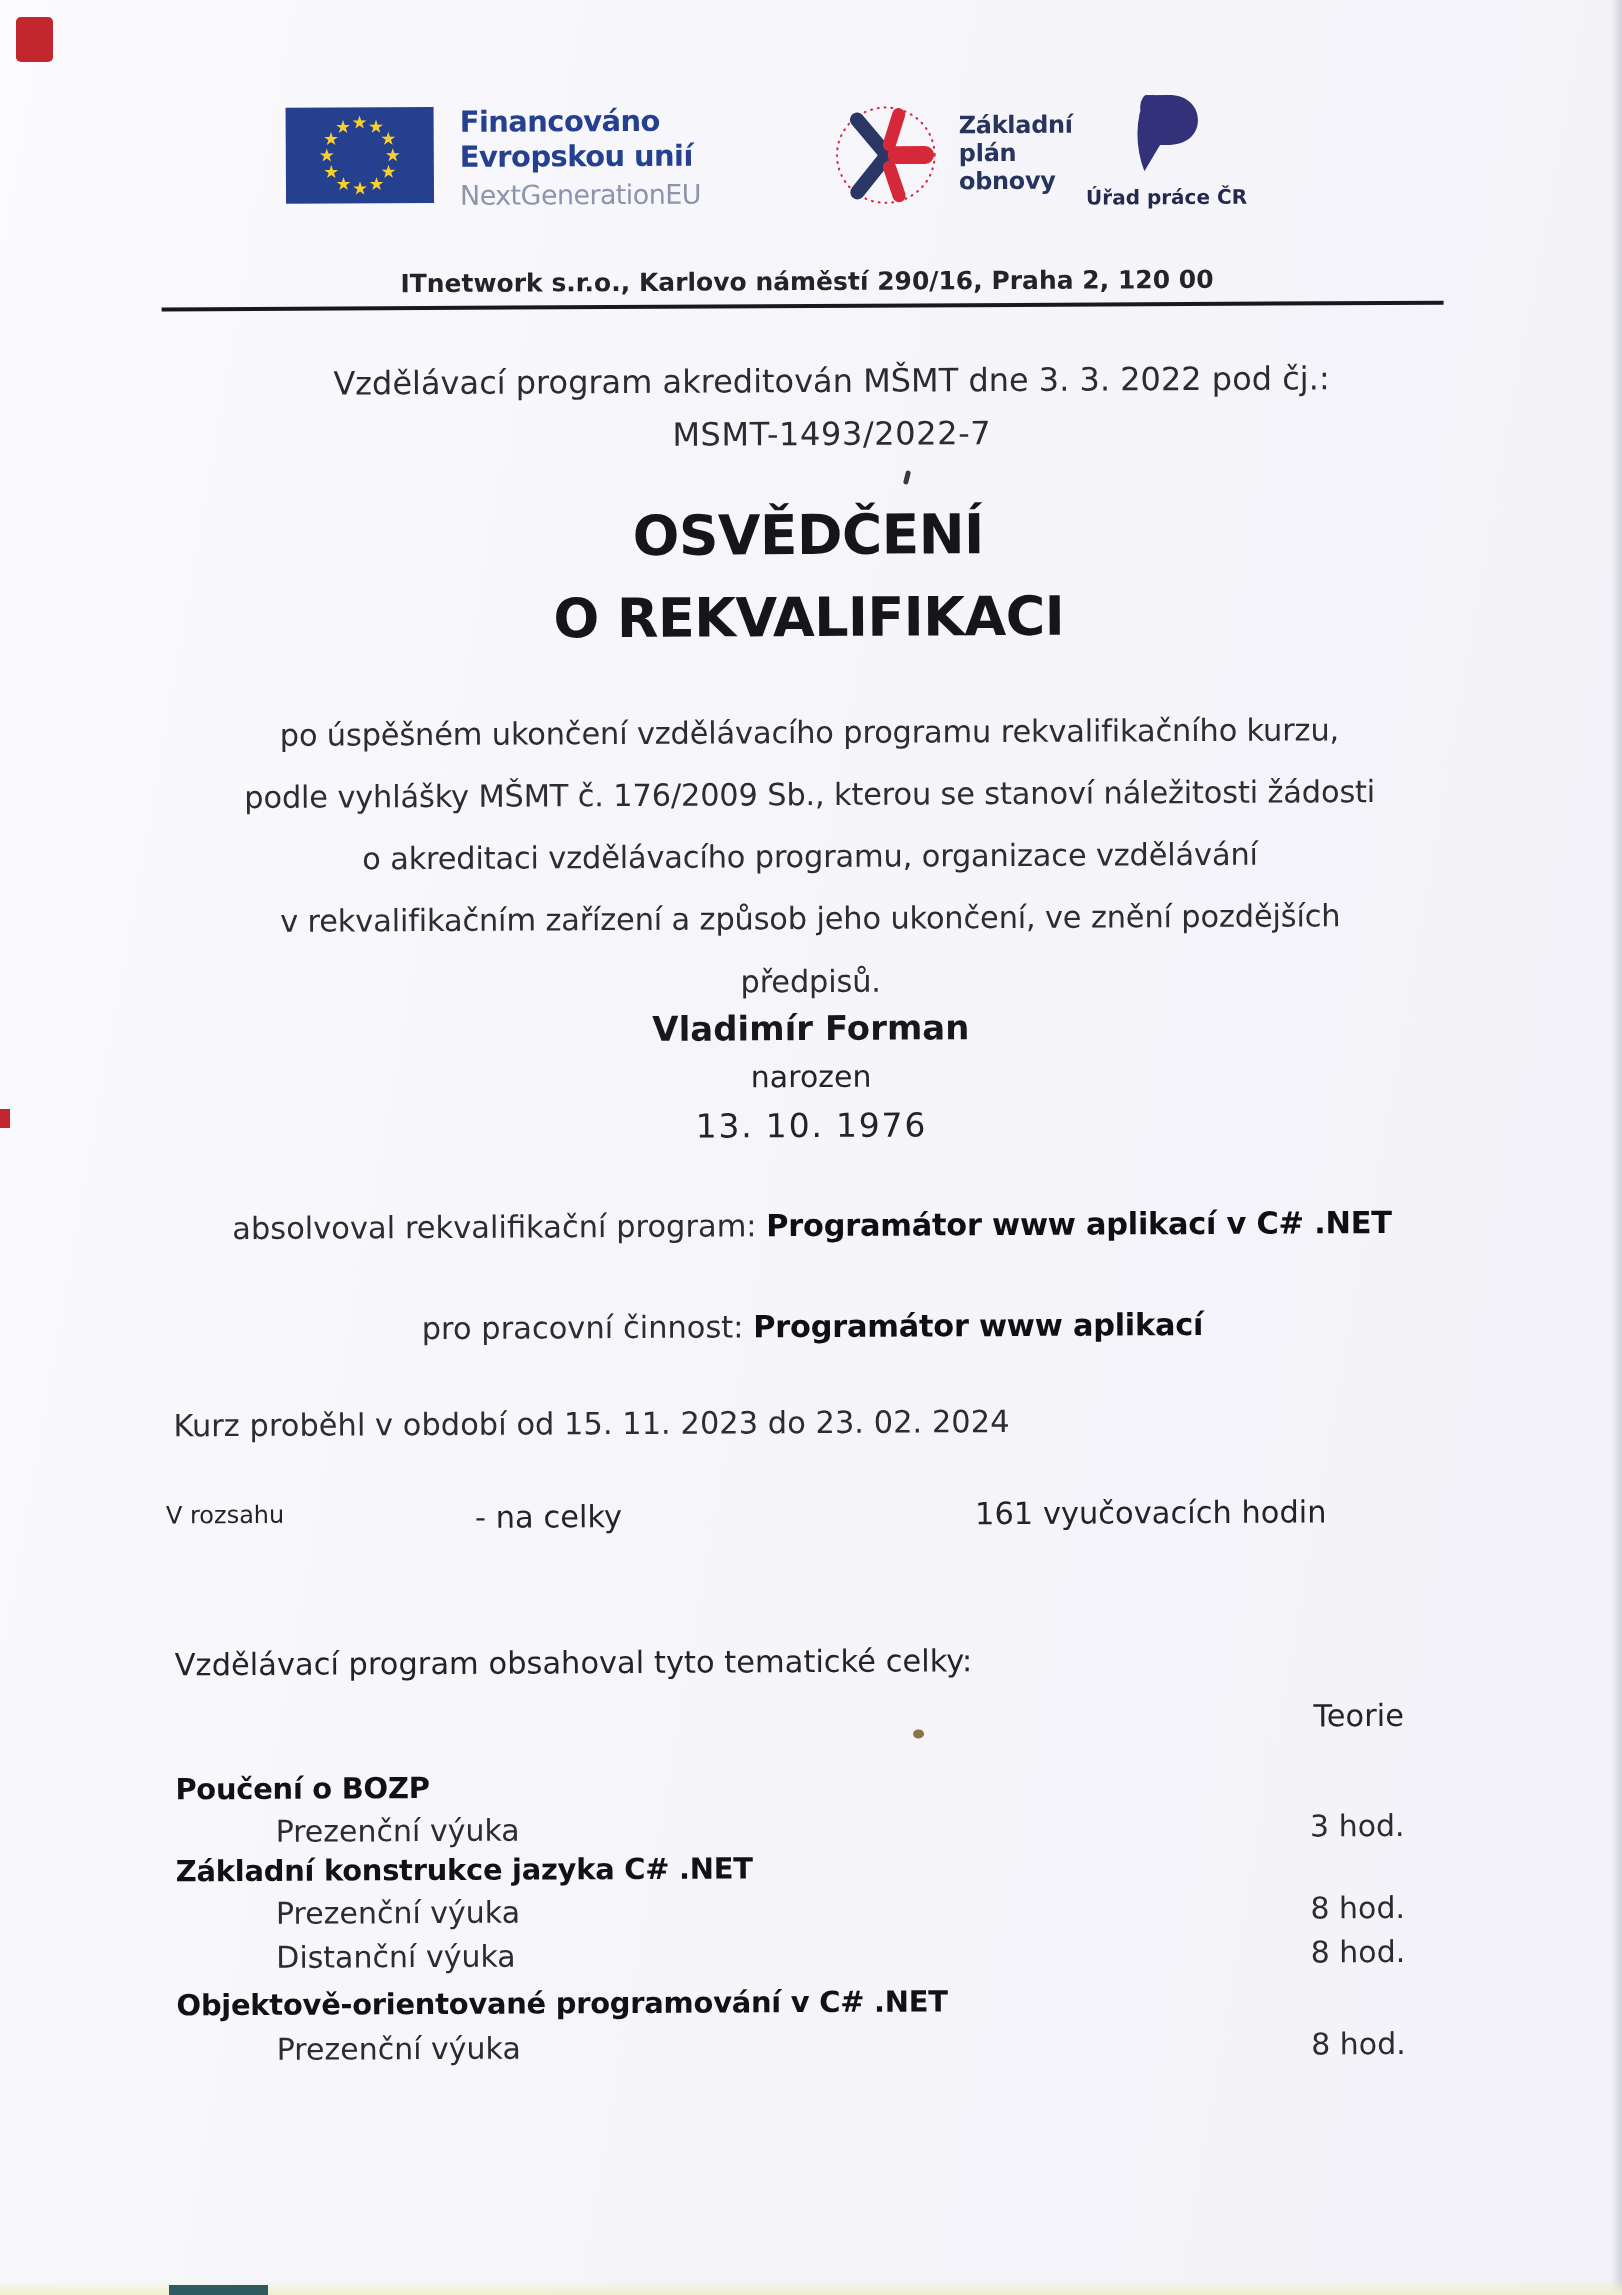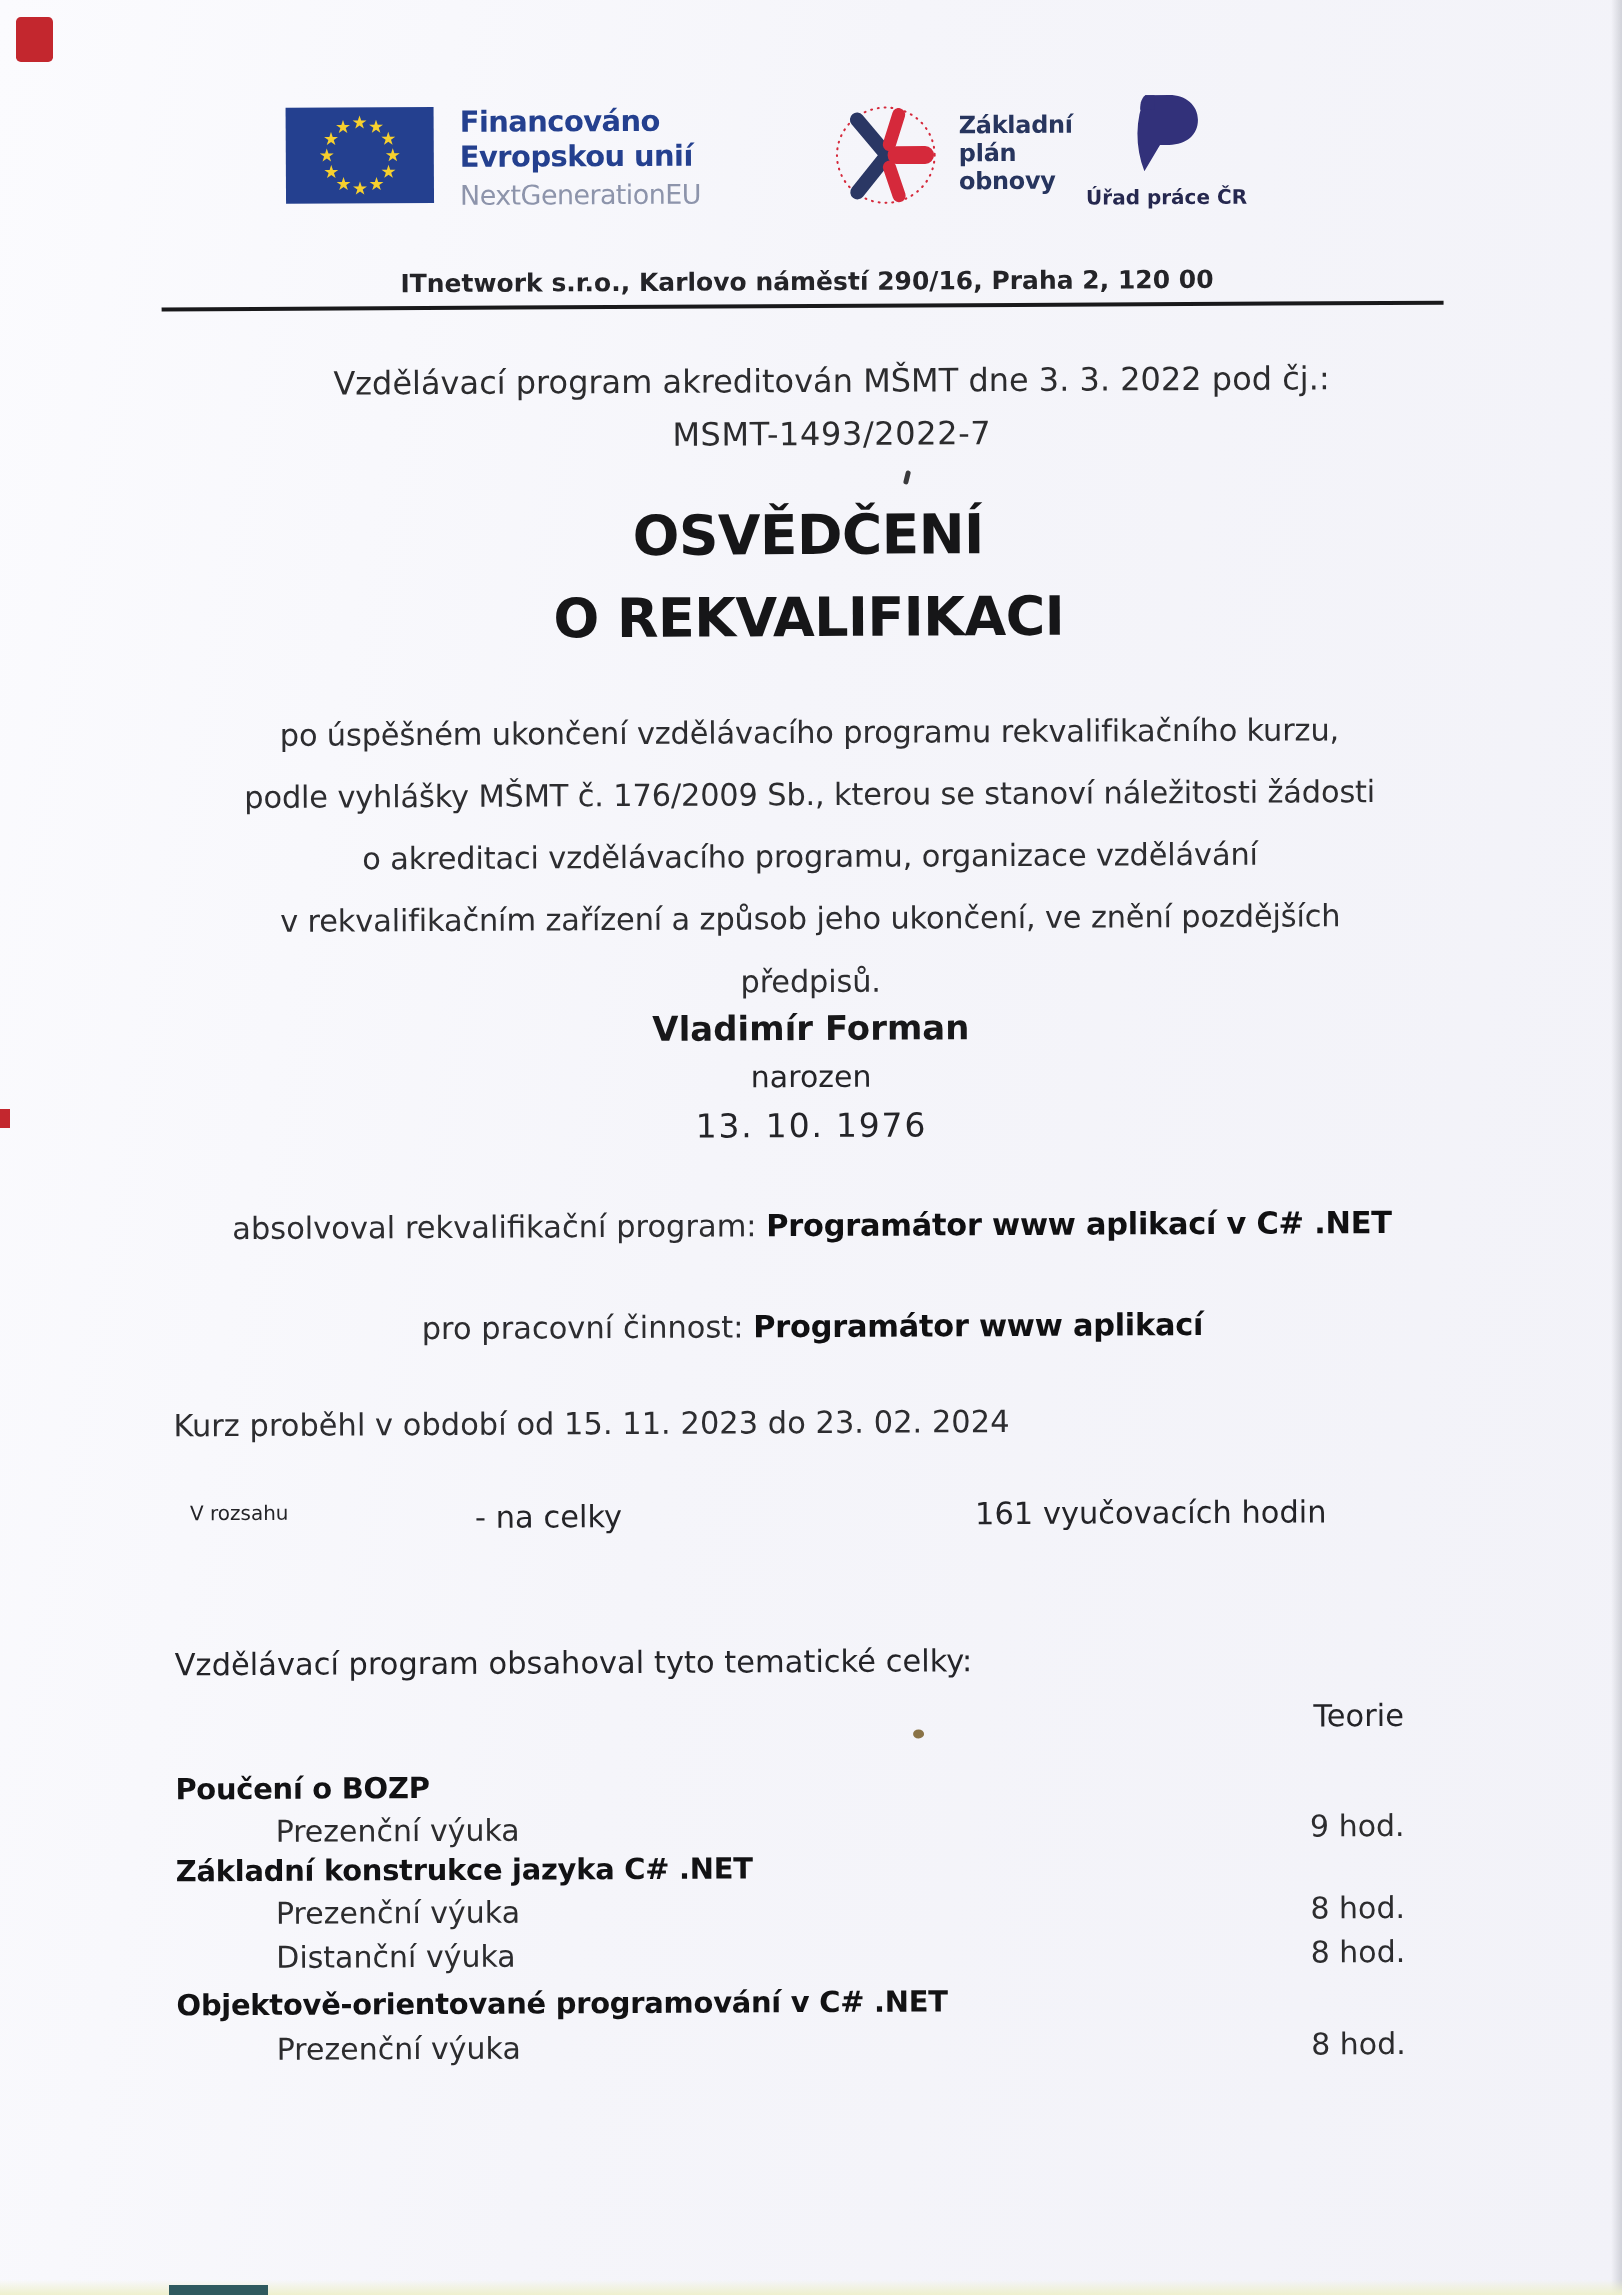--- a/index.html
+++ b/index.html
@@ -46,21 +46,21 @@
   .born{top:1059px;font-size:30px;}
   .bdate{top:1106px;font-size:33px;letter-spacing:1.8px;}
 
   .mixline{font-size:30.5px;color:#2d2d30;}
   .program{top:1208px}.occupation{top:1309px}
   .pfx{margin-right:9.6px;}
   .val{font-weight:bold;color:#101012;letter-spacing:-0.3px;}
 
   .course{position:absolute;left:172px;top:1405px;font-size:30.5px;color:#2d2d30;}
 
-  .scope-label{position:absolute;left:188px;top:1498px;font-size:20px;}
+  .scope-label{position:absolute;left:164px;top:1498px;font-size:24px;}
   .scope-theory{position:absolute;left:473px;top:1498px;font-size:30.5px;}
   .scope-hours{position:absolute;left:973px;top:1497px;font-size:30.5px;}
 
   .cur-heading{position:absolute;left:172px;top:1644px;font-size:30.5px;}
   .col-teorie{position:absolute;right:222px;top:1701px;font-size:30.5px;}
 
   .ct{position:absolute;left:172px;font-weight:bold;font-size:29px;color:#121214;letter-spacing:-0.3px;}
   .cr{position:absolute;left:272px;font-size:30px;color:#2c2c2e;}
   .ch{position:absolute;right:222px;font-size:30px;color:#2c2c2e;text-align:right;}
   .t0{top:1769px}.r0{top:1811px}.t1{top:1851px}.r1{top:1893px}.r2{top:1937px}.t2{top:1985px}.r3{top:2029px}
@@ -158,21 +158,21 @@
     <div class="scope-label">V rozsahu</div>
     <div class="scope-theory">- na celky</div>
     <div class="scope-hours">161 vyučovacích hodin</div>
 
     <div class="cur-heading">Vzdělávací program obsahoval tyto tematické celky:</div>
     <div class="col-teorie">Teorie</div>
     <div class="speck-2"></div>
 
     <div class="ct t0">Poučení o BOZP</div>
     <div class="cr r0">Prezenční výuka</div>
-    <div class="ch r0">9 hod.</div>
+    <div class="ch r0">3 hod.</div>
 
     <div class="ct t1">Základní konstrukce jazyka C# .NET</div>
     <div class="cr r1">Prezenční výuka</div>
     <div class="ch r1">8 hod.</div>
     <div class="cr r2">Distanční výuka</div>
     <div class="ch r2">8 hod.</div>
 
     <div class="ct t2">Objektově-orientované programování v C# .NET</div>
     <div class="cr r3">Prezenční výuka</div>
     <div class="ch r3">8 hod.</div>

